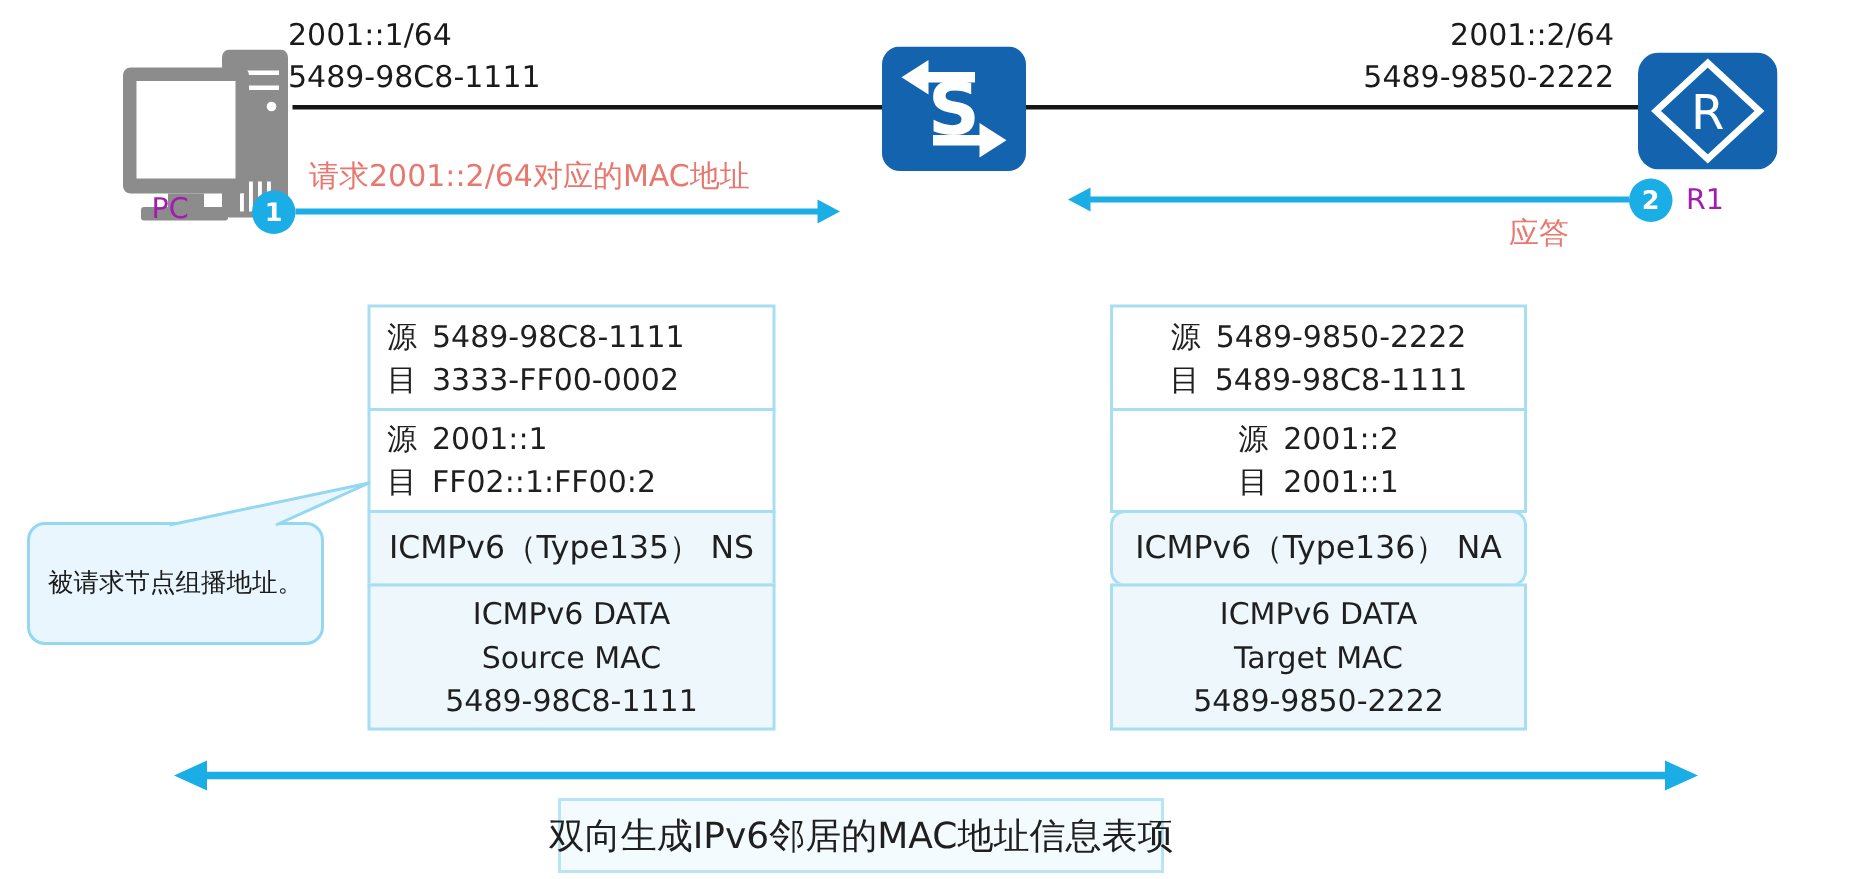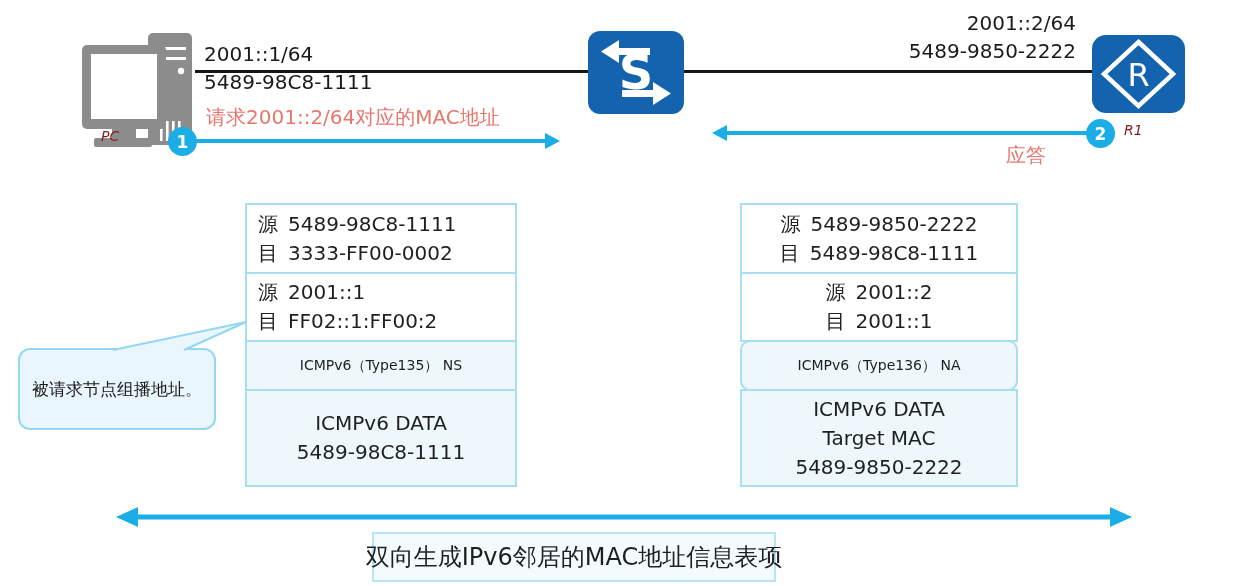--- a/index.html
+++ b/index.html
@@ -4,21 +4,21 @@
 <style>
   html,body{margin:0;padding:0;background:#ffffff;}
   #canvas{position:relative;width:1234px;height:586px;background:#ffffff;
           font-family:"DejaVu Sans","Liberation Sans",sans-serif;color:#1a1a1a;overflow:hidden;}
   .abs{position:absolute;}
 
   
   .link{position:absolute;height:3px;background:#161616;top:70px;}
 
   
-  .node-label{position:absolute;font-size:14px;color:#7f1d1d;font-style:italic;}
+  .node-label{position:absolute;font-size:19px;color:#a21caf;}
   .addr{position:absolute;top:9px;font-size:20px;line-height:28px;color:#1a1a1a;white-space:pre;}
   .addr.right{text-align:right;}
 
   
   .step{position:absolute;width:29px;height:29px;border-radius:50%;background:#1bade6;
         color:#fff;font-size:17px;font-weight:bold;display:flex;align-items:center;justify-content:center;}
 
   
   .shaft{position:absolute;height:4px;background:#1bade6;}
   .ah{position:absolute;width:0;height:0;border-top:8px solid transparent;border-bottom:8px solid transparent;}
@@ -28,21 +28,21 @@
 
   
   .pkt-table{position:absolute;top:203px;}
   .pkt-row{box-sizing:border-box;border:2px solid #a7def2;background:#ffffff;
            display:flex;flex-direction:column;justify-content:center;align-items:center;
            font-size:20px;line-height:29px;color:#1f1f1f;text-align:center;}
   .pkt-row + .pkt-row{margin-top:-2px;}
   .pkt-row.shaded{background:#edf7fc;}
   .pkt-row.leftalign{align-items:flex-start;padding-left:11px;text-align:left;}
   .lv{display:flex;gap:10px;white-space:nowrap;}
-  .icmp{font-size:14px;}
+  .icmp{font-size:21px;}
 
   
   .callout{position:absolute;left:18px;top:348px;width:198px;height:82px;box-sizing:border-box;
            border:2px solid #93d7f2;border-radius:12px;background:#e9f6fd;
            display:flex;flex-direction:column;justify-content:center;align-items:center;
            font-size:17px;line-height:25px;color:#1a1a1a;}
 
   
   .bottom-box{position:absolute;left:372px;top:532px;width:404px;height:50px;box-sizing:border-box;
               border:2px solid #b9e4f5;background:#f4fbfe;display:flex;align-items:center;justify-content:center;
@@ -68,21 +68,21 @@
       <rect x="90" y="88" width="2.6" height="20" fill="#ffffff"></rect>
       <rect x="96" y="88" width="2.6" height="20" fill="#ffffff"></rect>
       <rect x="0" y="12" width="84" height="84" rx="5" fill="#8c8c8c"></rect>
       <rect x="9" y="21" width="66" height="65" fill="#ffffff"></rect>
       <rect x="30" y="96" width="24" height="9" fill="#8c8c8c"></rect>
       <rect x="12" y="105" width="58" height="9" rx="2" fill="#8c8c8c"></rect>
     </svg>
   </div>
   <div class="node-label" style="left:101px;top:128px;">PC</div>
 
-  <div class="addr" style="left:204px;margin-top:31px;"><span>2001::1/64</span><br><span>5489-98C8-1111</span></div>
+  <div class="addr" style="left:192px;"><span>2001::1/64</span><br><span>5489-98C8-1111</span></div>
 
   <div class="abs" style="left:588px;top:31px;">
     <svg width="96" height="83" viewBox="0 0 96 83">
       <rect x="0" y="0" width="96" height="83" rx="12" fill="#1463ae"></rect>
       <rect x="29" y="17" width="33" height="7" fill="#ffffff"></rect>
       <polygon points="31,9 31,32 13,20.5" fill="#ffffff"></polygon>
       <rect x="34" y="59" width="33" height="7" fill="#ffffff"></rect>
       <polygon points="65,51 65,74 83,62.5" fill="#ffffff"></polygon>
       <text x="48" y="58" font-size="48" font-weight="bold" fill="#ffffff" text-anchor="middle" font-family="DejaVu Sans, sans-serif">S</text>
     </svg>
@@ -126,20 +126,21 @@
           <span>2001::1</span>
         </div>
       <div class="lv">
           <span>目</span>
           <span>FF02::1:FF00:2</span>
         </div>
     </div>
     <div class="pkt-row shaded icmp" style="height:51px;">ICMPv6（Type135） NS</div>
     <div class="pkt-row shaded" style="height:98px;">
       <div>ICMPv6 DATA</div>
+      <div>Source MAC</div>
       <div>5489-98C8-1111</div>
     </div>
   </div>
 
   <div class="pkt-table" style="left:740px;width:278px;">
     <div class="pkt-row" style="height:71px;">
       <div class="lv">
           <span>源</span>
           <span>5489-9850-2222</span>
         </div>

